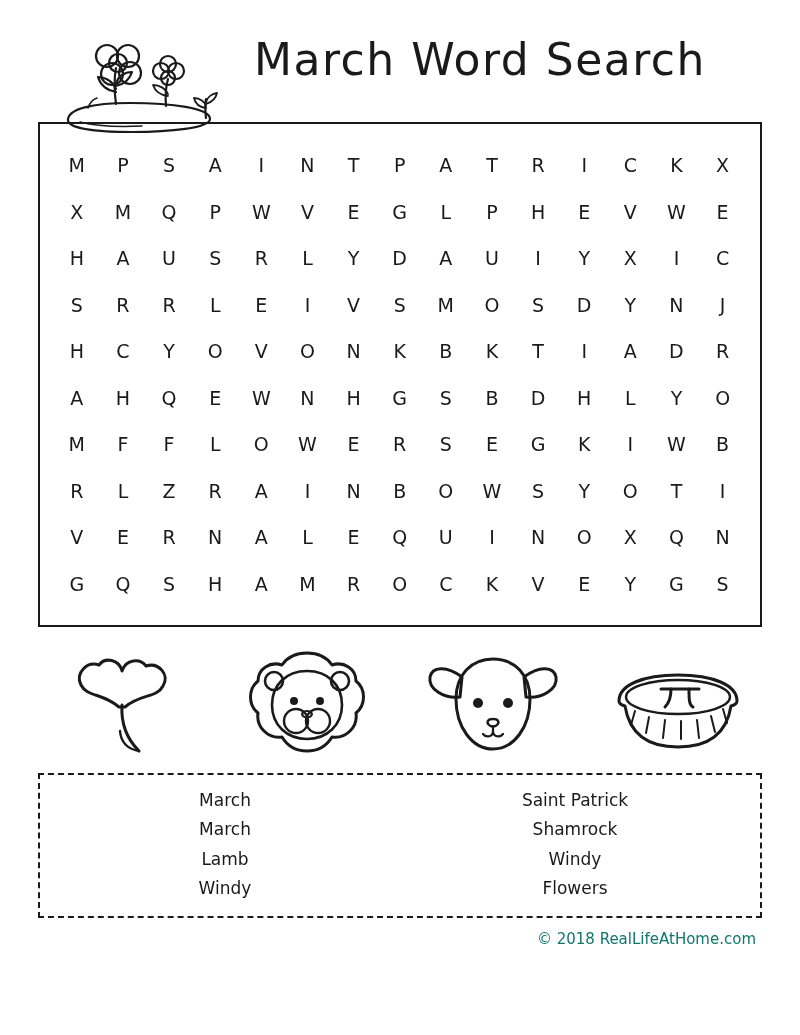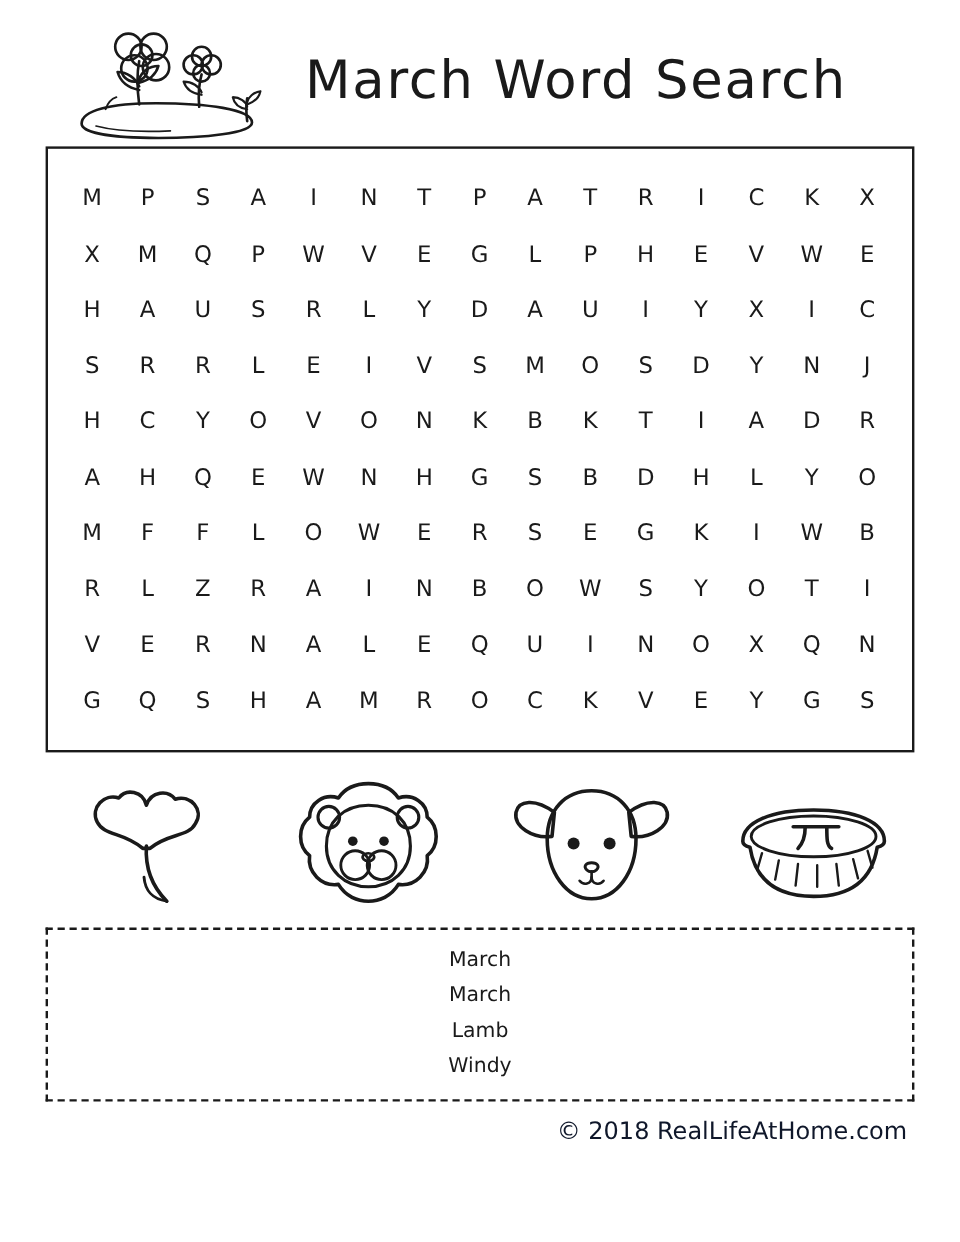--- a/index.html
+++ b/index.html
@@ -19,21 +19,20 @@
     position: relative;
     width: 800px;
     height: 1035px;
     box-sizing: border-box;
     padding: 0;
   }
 
   
   .header {
     display: flex;
-    align-items: center;
     padding: 34px 40px 10px 40px;
     height: 110px;
     box-sizing: border-box;
   }
   .header-art {
     width: 175px;
     height: 100px;
     flex: 0 0 auto;
     margin-left: 10px;
   }
@@ -111,22 +110,22 @@
     color: #1a1a1a;
     line-height: 1.1;
     padding: 2px 0;
   }
 
   
   .footer {
     margin: 12px 44px 0 38px;
     text-align: right;
     font-family: "DejaVu Sans", sans-serif;
-    font-size: 20px;
-    color: #0f172a;
+    font-size: 15px;
+    color: #0f766e;
   }
 </style>
 </head>
 <body>
 
 <div class="page">
 
   <div class="header">
     <div class="header-art">
       <svg viewBox="0 0 175 100" width="175" height="100" fill="none" stroke="#1a1a1a" stroke-width="2.2" stroke-linecap="round" stroke-linejoin="round">
@@ -401,17 +400,23 @@
 
   </div>
 
   <div class="wordlist">
     <div class="word-col">
         <div class="word">March</div>
         <div class="word">March</div>
         <div class="word">Lamb</div>
         <div class="word">Windy</div>
       </div>
+    <div class="word-col">
+        <div class="word">Saint Patrick</div>
+        <div class="word">Shamrock</div>
+        <div class="word">Windy</div>
+        <div class="word">Flowers</div>
+      </div>
   </div>
 
   <div class="footer">© 2018 RealLifeAtHome.com</div>
 
 </div>
 
 </body></html>

